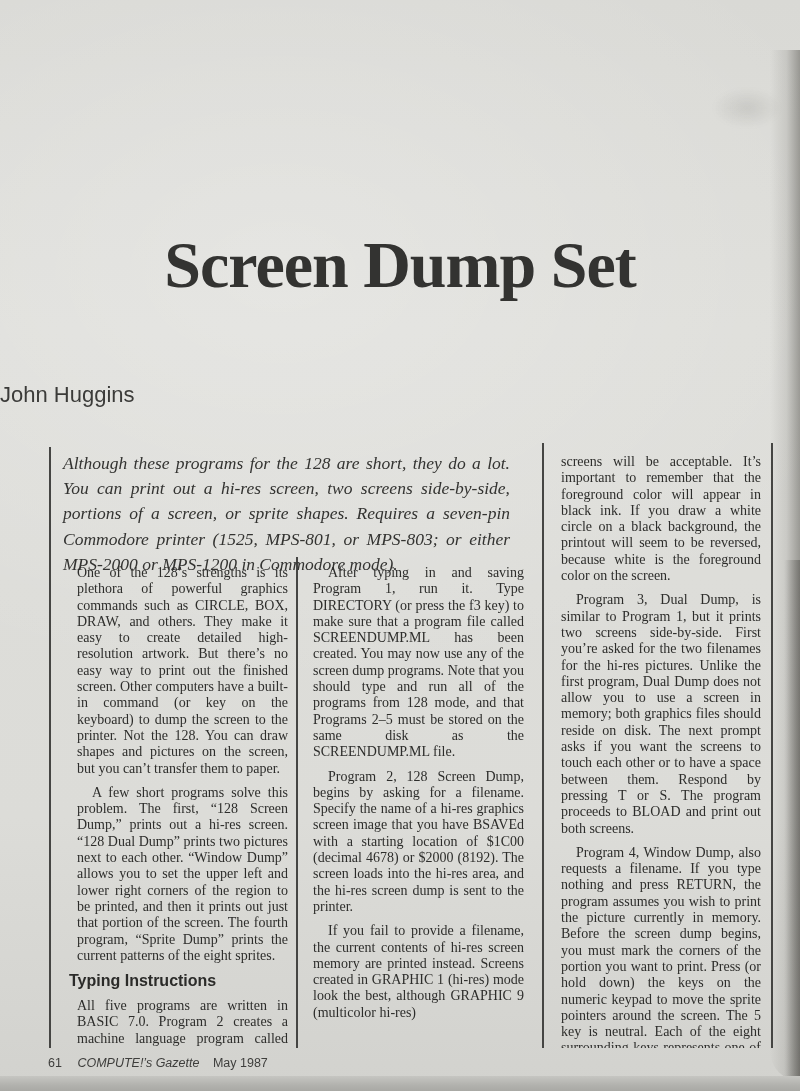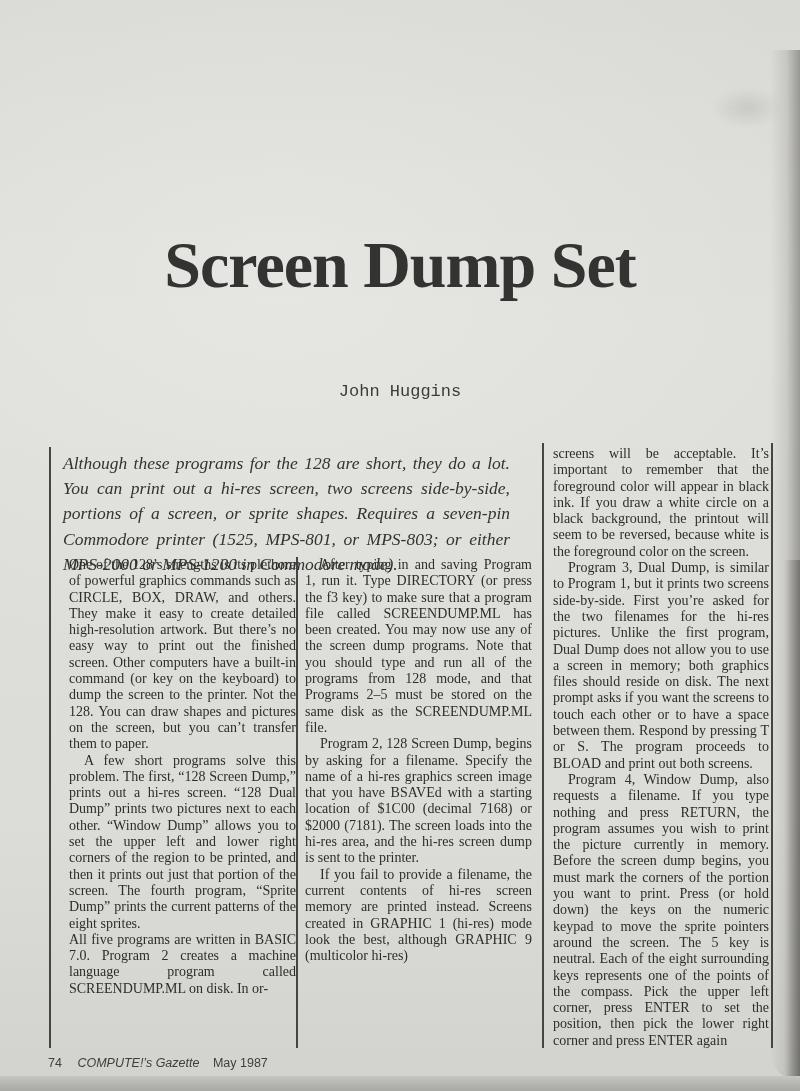--- a/index.html
+++ b/index.html
@@ -38,23 +38,22 @@
     position:absolute; left:0; top:222px; width:100%;
     text-align:center;
     font-family:"Liberation Serif", serif;
     font-weight:bold;
     font-size:66px; line-height:86px;
     letter-spacing:-1px;
     color:#333331;
   }
   .byline{
     position:absolute; left:0; top:382px; width:100%;
-    text-align:center;
-    font-family:Liberation Mono, monospace;
-    font-size:17px; color:#3b3b39;
+    font-family:Liberation Sans, sans-serif;
+    font-size:22px; color:#3b3b39;
   }
   
   .intro{
     position:absolute; left:63px; top:451px; width:447px;
     font-style:italic;
     font-size:17.5px; line-height:25.2px;
     text-align:justify;
     color:#333331;
   }
   
@@ -64,21 +63,21 @@
   .rule-mid2   {left:542px; top:443px; height:605px;}
   .rule-right  {left:771px; top:443px; height:605px;}
   
   .col{
     position:absolute;
     font-size:14px; line-height:16.3px;
     text-align:justify;
     overflow:hidden;
     color:#2d2d2b;
   }
-  .col p{margin:0; padding:0;}
+  .col p{margin:8px; padding:0;}
   .col p.indent{text-indent:15px;}
   .col1{left:69px;  top:557px; width:227px; height:492px;}
   .col2{left:305px; top:557px; width:227px; height:492px;}
   .col3{left:553px; top:446px; width:216px; height:602px;}
   .sec-heading{
     font-family:"Liberation Sans", sans-serif;
     font-weight:bold;
     font-size:16px; line-height:18px;
     margin:7px 0 2px 0;
     text-align:left;
@@ -108,37 +107,38 @@
   <div class="vrule rule-left"></div>
   <div class="vrule rule-mid1"></div>
   <div class="vrule rule-mid2"></div>
   <div class="vrule rule-right"></div>
 
   <div class="intro">Although these programs for the 128 are short, they do a lot. You can print out a hi-res screen, two screens side-by-side, portions of a screen, or sprite shapes. Requires a seven-pin Commodore printer (1525, MPS-801, or MPS-803; or either MPS-2000 or MPS-1200 in Commodore mode).</div>
 
   <div class="col col1">
     <p>One of the 128’s strengths is its plethora of powerful graphics commands such as CIRCLE, BOX, DRAW, and others. They make it easy to create detailed high-resolution artwork. But there’s no easy way to print out the finished screen. Other computers have a built-in command (or key on the keyboard) to dump the screen to the printer. Not the 128. You can draw shapes and pictures on the screen, but you can’t transfer them to paper.</p>
     <p class="indent">A few short programs solve this problem. The first, “128 Screen Dump,” prints out a hi-res screen. “128 Dual Dump” prints two pictures next to each other. “Window Dump” allows you to set the upper left and lower right corners of the region to be printed, and then it prints out just that portion of the screen. The fourth program, “Sprite Dump” prints the current patterns of the eight sprites.</p>
+    <div class="sec-heading">Typing Instructions</div>
     <p>All five programs are written in BASIC 7.0. Program 2 creates a machine language program called SCREENDUMP.ML on disk. In or-</p>
   </div>
 
   <div class="col col2">
     <p class="indent">After typing in and saving Program 1, run it. Type DIRECTORY (or press the f3 key) to make sure that a program file called SCREENDUMP.ML has been created. You may now use any of the screen dump programs. Note that you should type and run all of the programs from 128 mode, and that Programs 2–5 must be stored on the same disk as the SCREENDUMP.ML file.</p>
-    <p class="indent">Program 2, 128 Screen Dump, begins by asking for a filename. Specify the name of a hi-res graphics screen image that you have BSAVEd with a starting location of $1C00 (decimal 7168) or $2000 (7181). The screen loads into the hi-res area, and the hi-res screen dump is sent to the printer.</p>
+    <p class="indent">Program 2, 128 Screen Dump, begins by asking for a filename. Specify the name of a hi-res graphics screen image that you have BSAVEd with a starting location of $1C00 (decimal 4678) or $2000 (8192). The screen loads into the hi-res area, and the hi-res screen dump is sent to the printer.</p>
     <p class="indent">If you fail to provide a filename, the current contents of hi-res screen memory are printed instead. Screens created in GRAPHIC 1 (hi-res) mode look the best, although GRAPHIC 9 (multicolor hi-res)</p>
   </div>
 
   <div class="col col3">
     <p>screens will be acceptable. It’s important to remember that the foreground color will appear in black ink. If you draw a white circle on a black background, the printout will seem to be reversed, because white is the foreground color on the screen.</p>
     <p class="indent">Program 3, Dual Dump, is similar to Program 1, but it prints two screens side-by-side. First you’re asked for the two filenames for the hi-res pictures. Unlike the first program, Dual Dump does not allow you to use a screen in memory; both graphics files should reside on disk. The next prompt asks if you want the screens to touch each other or to have a space between them. Respond by pressing T or S. The program proceeds to BLOAD and print out both screens.</p>
     <p class="indent">Program 4, Window Dump, also requests a filename. If you type nothing and press RETURN, the program assumes you wish to print the picture currently in memory. Before the screen dump begins, you must mark the corners of the portion you want to print. Press (or hold down) the keys on the numeric keypad to move the sprite pointers around the screen. The 5 key is neutral. Each of the eight surrounding keys represents one of the points of the compass. Pick the upper left corner, press ENTER to set the position, then pick the lower right corner and press ENTER again</p>
   </div>
 
   <div class="footer">
-    <span>74</span>
+    <span>61</span>
     <span class="mag">COMPUTE!’s Gazette</span>
     <span>May 1987</span>
   </div>
 
   <div class="edge-shadow-right"></div>
   <div class="edge-shadow-right2"></div>
   <div class="edge-band-bottom"></div>
 
 </div>
 

